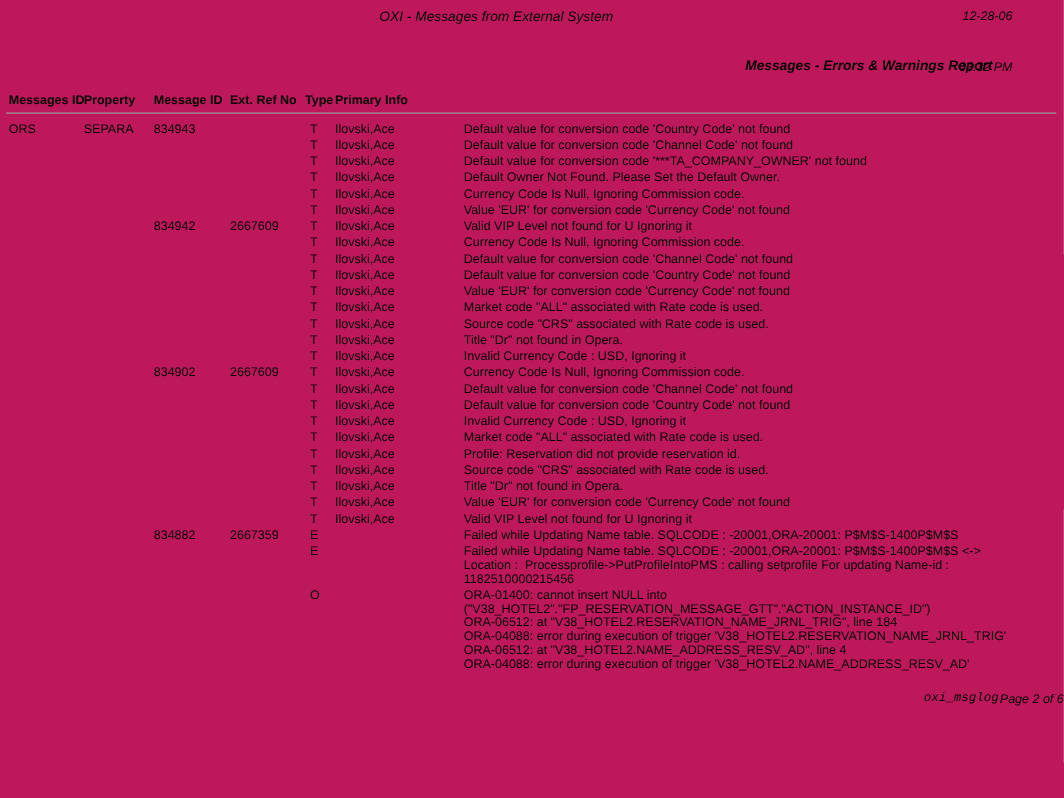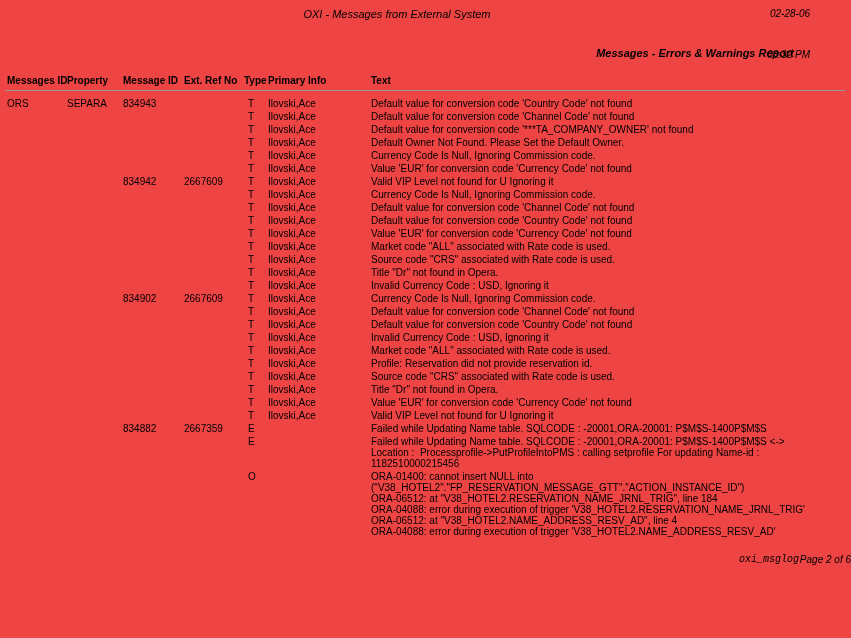--- a/index.html
+++ b/index.html
@@ -1,20 +1,20 @@
 <!DOCTYPE html>
 <html><head>
 <meta charset="utf-8">
 <style>
   html,body{margin:0;padding:0;}
   body{
     width:851px;height:638px;background:#ffffff;color:#000;
     font-family:"Liberation Sans", sans-serif;
   }
-  .page{position:relative;width:851px;height:638px;background:#ef4444;overflow:hidden;}
+  .page{position:relative;width:851px;height:638px;background:#be185d;overflow:hidden;}
 
   .title{
     position:absolute;top:8px;left:0;width:794px;text-align:center;
     font-size:11px;font-style:italic;
   }
   .date{
     position:absolute;top:8px;right:41px;
     font-size:10px;font-style:italic;
   }
   .subtitle{
@@ -56,33 +56,32 @@
     position:absolute;top:554px;right:52px;
     font-size:10px;font-style:italic;font-family:Liberation Mono, monospace;
   }
 </style>
 </head>
 <body>
 
 <div class="page">
 
   <div class="title">OXI - Messages from External System</div>
-  <div class="date">02-28-06</div>
+  <div class="date">12-28-06</div>
 
   <div class="subtitle">Messages - Errors &amp; Warnings Report</div>
   <div class="time">03:32 PM</div>
 
   <div class="colhead grid-cols">
     <div class="cell">Messages ID</div>
     <div class="cell">Property</div>
     <div class="cell">Message ID</div>
     <div class="cell">Ext. Ref No</div>
     <div class="cell">Type</div>
     <div class="cell">Primary Info</div>
-    <div class="cell">Text</div>
   </div>
 
   <div class="rule"></div>
 
   <div class="rows" id="rows">
       <div class="row grid-cols">
         <div class="cell c-iid">ORS</div>
         <div class="cell c-prop">SEPARA</div>
         <div class="cell c-mid">834943</div>
         <div class="cell c-ext"></div>

